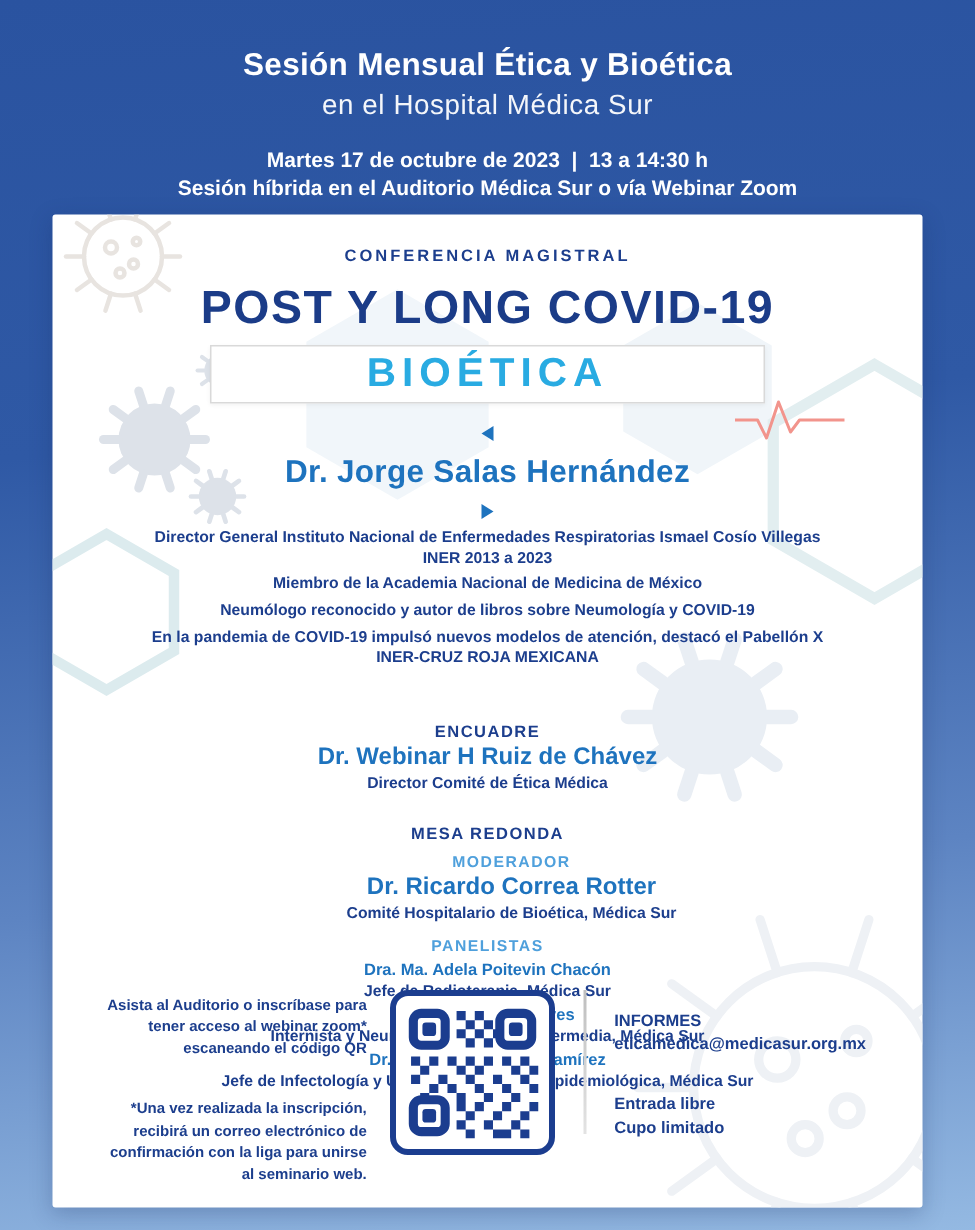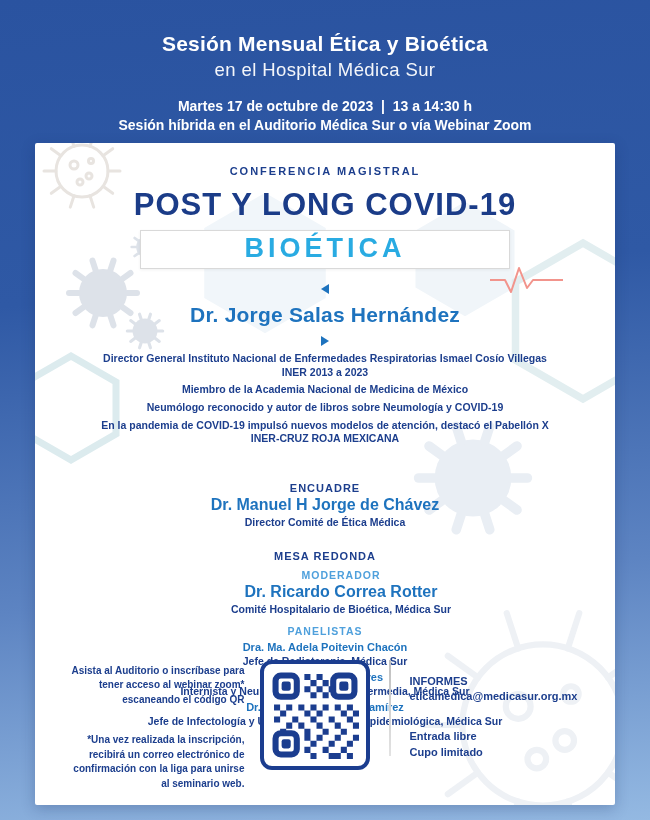--- a/index.html
+++ b/index.html
@@ -148,21 +148,21 @@
 
     <div class="creds">
       <p>Director General Instituto Nacional de Enfermedades Respiratorias Ismael Cosío Villegas INER 2013 a 2023</p>
       <p>Miembro de la Academia Nacional de Medicina de México</p>
       <p>Neumólogo reconocido y autor de libros sobre Neumología y COVID-19</p>
       <p>En la pandemia de COVID-19 impulsó nuevos modelos de atención, destacó el Pabellón X INER-CRUZ ROJA MEXICANA</p>
     </div>
 
     <div class="encuadre">
       <div class="sec-label">ENCUADRE</div>
-      <div class="person-name">Dr. Manuel H Jorge de Chávez</div>
+      <div class="person-name">Dr. Webinar H Ruiz de Chávez</div>
       <div class="person-role">Director Comité de Ética Médica</div>
     </div>
 
     <div class="mesa">
       <div class="sec-label">MESA REDONDA</div>
 
       <div class="moderador">
         <div class="sub-label">MODERADOR</div>
         <div class="person-name">Dr. Ricardo Correa Rotter</div>
         <div class="person-role">Comité Hospitalario de Bioética, Médica Sur</div>

